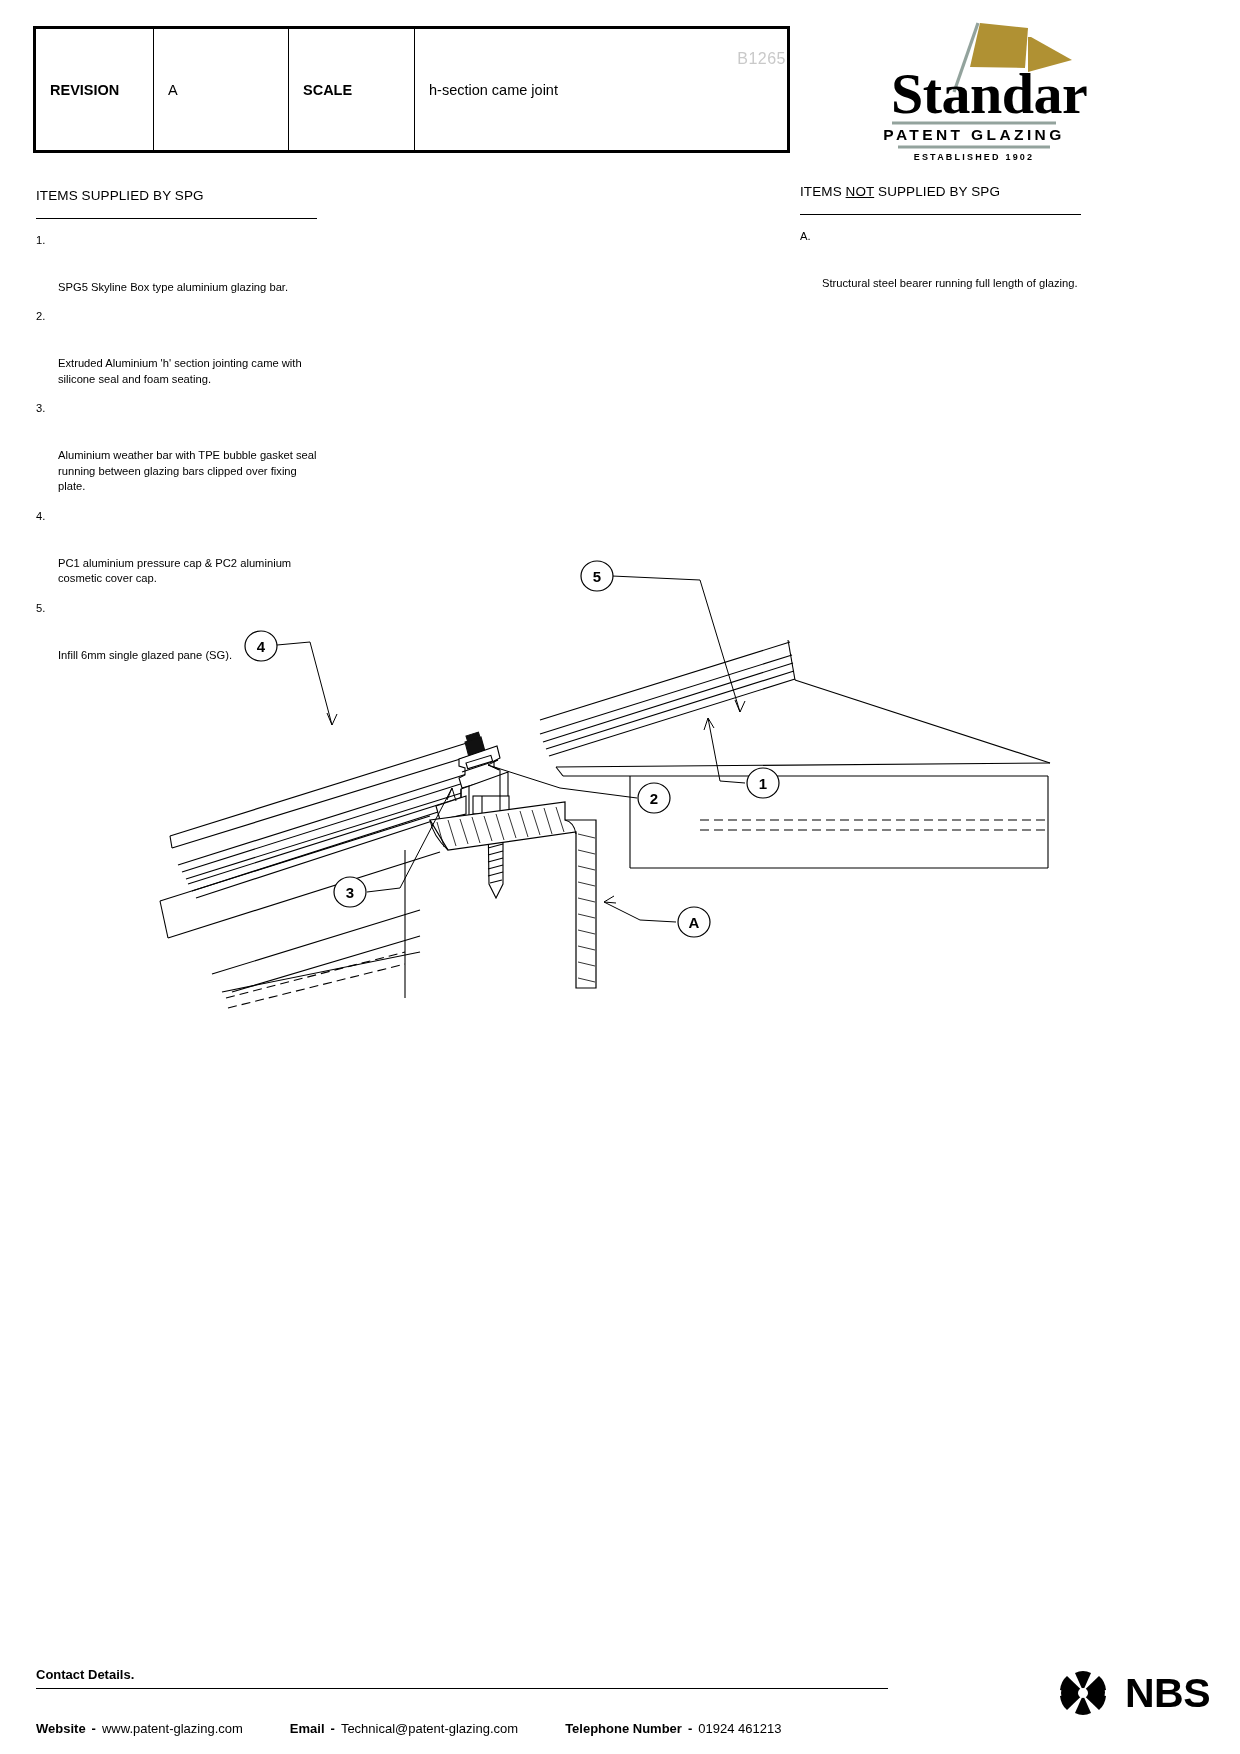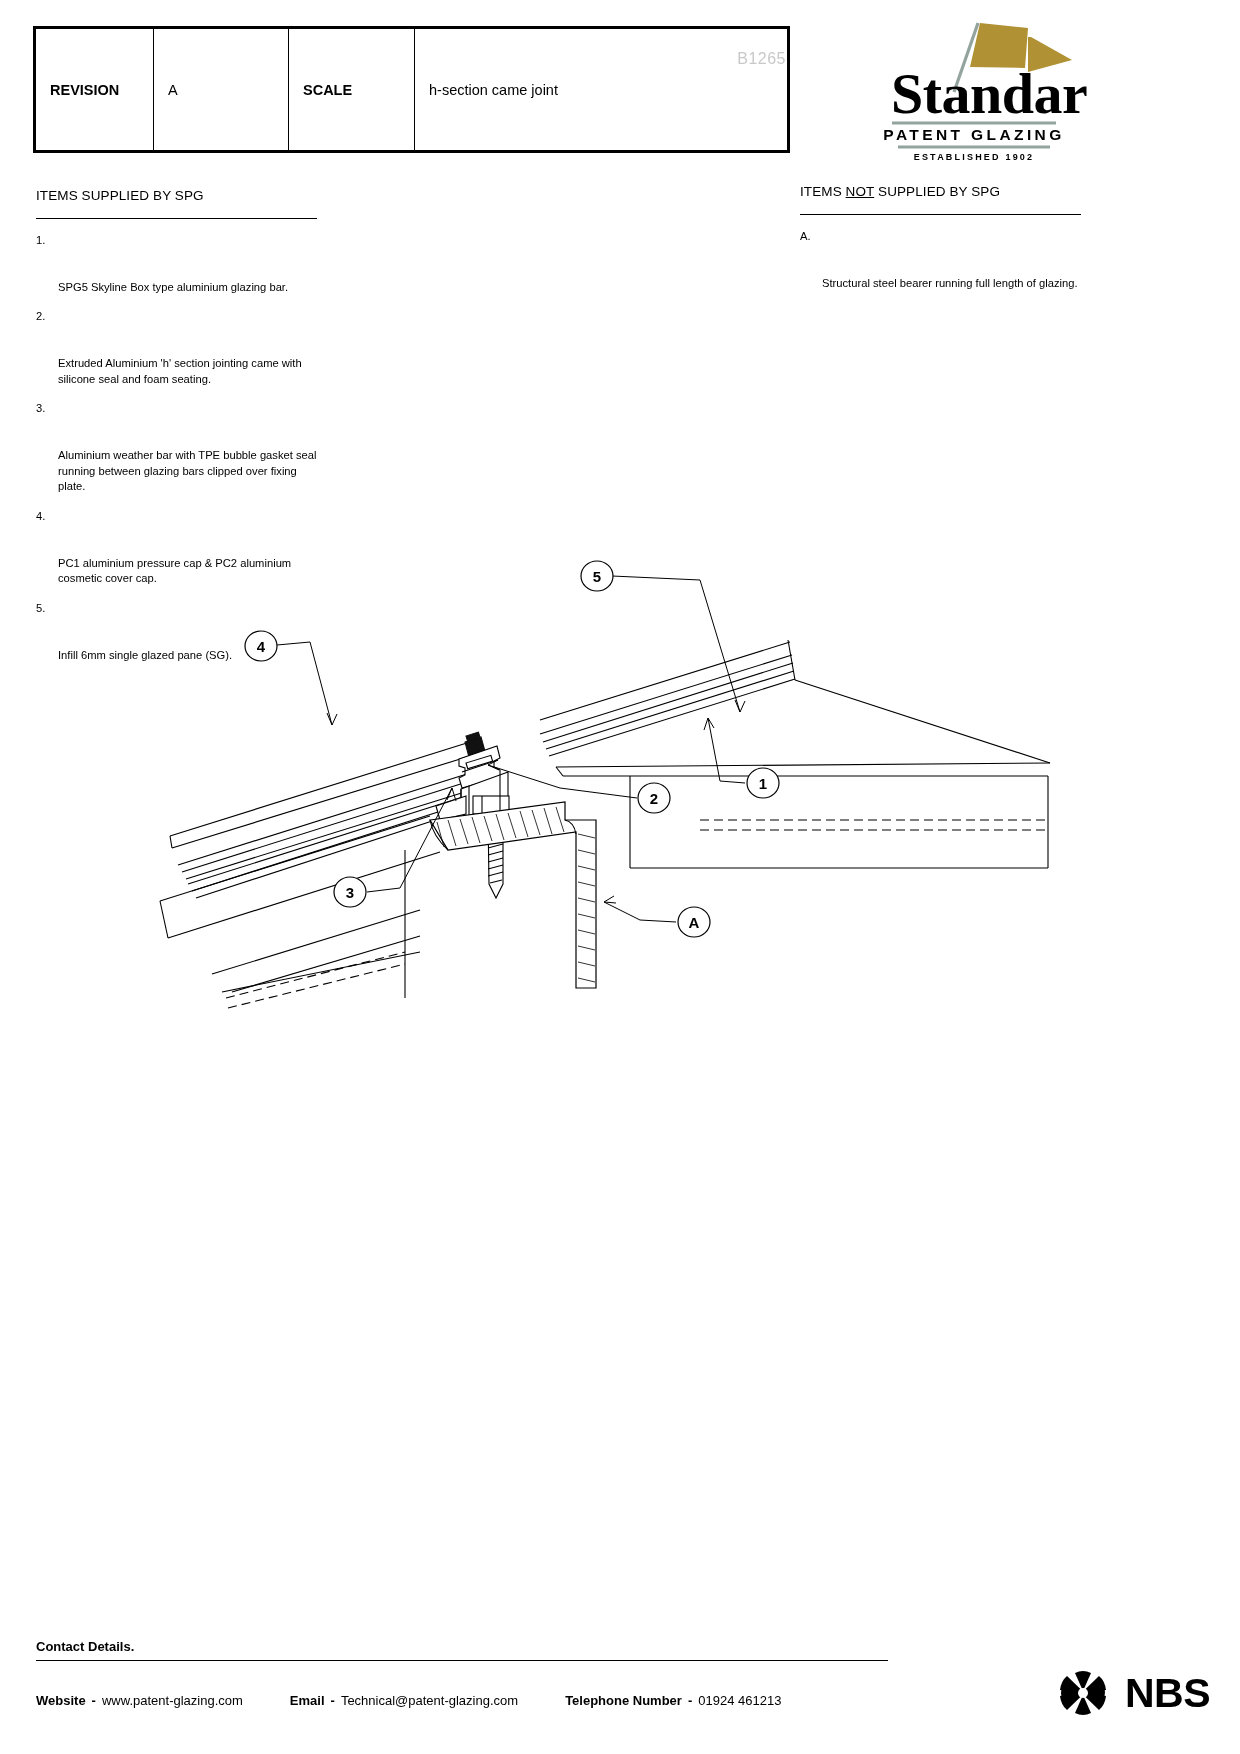--- a/index.html
+++ b/index.html
@@ -111,21 +111,21 @@
   .drawing {
     position: absolute;
     left: 0; top: 520px;
     width: 1240px; height: 560px;
     z-index: 1;
   }
 
   
   .footer {
     position: absolute;
-    left: 36px; bottom: 46px;
+    left: 36px; bottom: 18px;
     width: 1168px;
   }
   .footer-title {
     font-size: 13px;
     font-weight: bold;
     margin-bottom: 6px;
   }
   .footer-rule {
     width: 852px;
     border-top: 1.3px solid #000;

